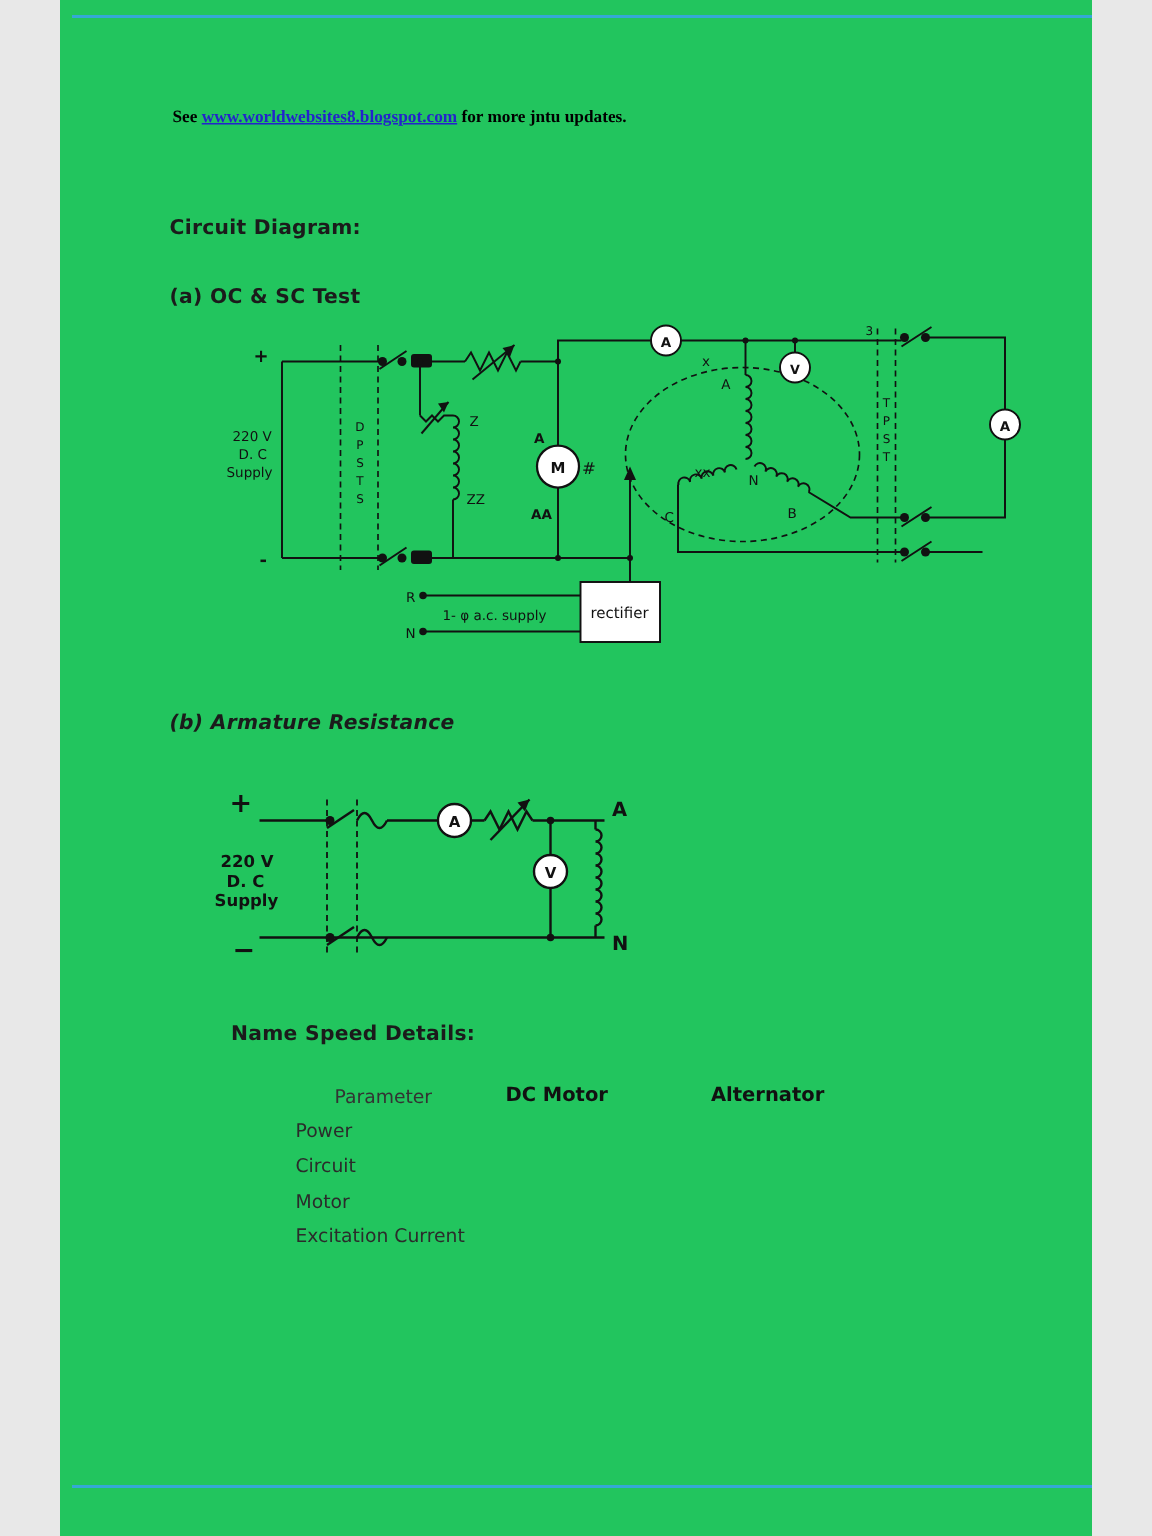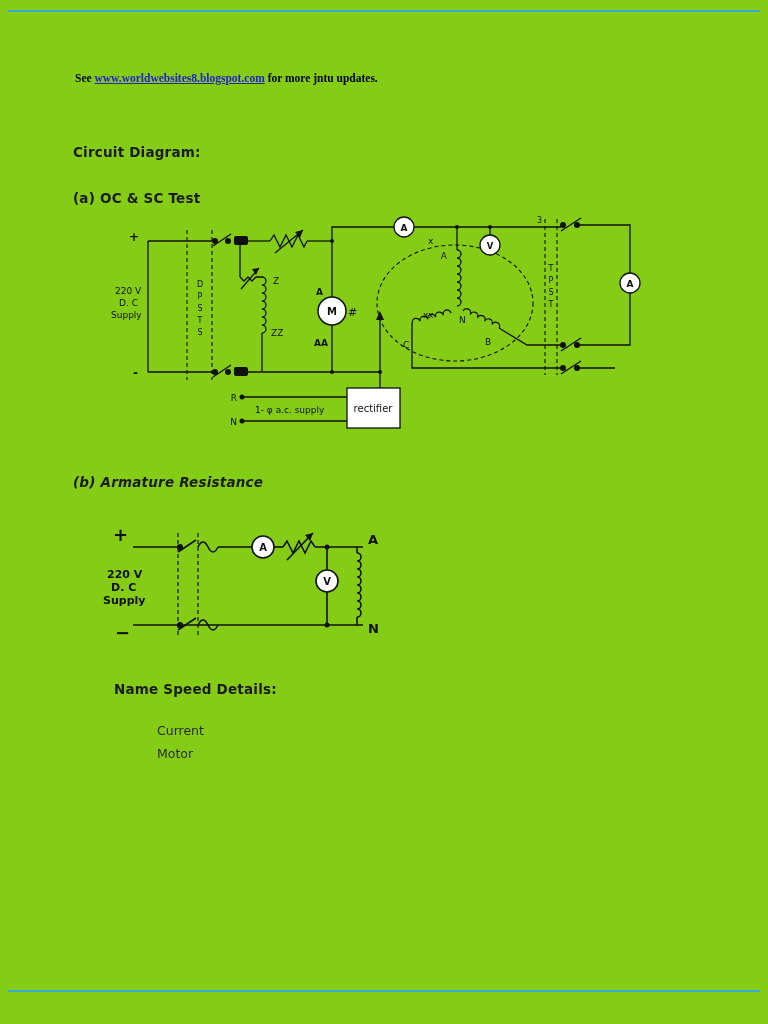--- a/index.html
+++ b/index.html
@@ -1,16 +1,16 @@
 <!DOCTYPE html>
 <html><head>
 <meta charset="utf-8">
 <style>
   html,body{margin:0;padding:0;background:#e8e8e8;}
-  .page{position:relative;width:768px;height:1024px;margin:0 auto;background:#84cc16;
+  .page{position:relative;width:688px;height:1024px;margin:0 auto;background:#22c55e;
         font-family:"DejaVu Sans",sans-serif;color:#1a1a1a;overflow:hidden;}
   .rule{position:absolute;left:8px;width:752px;height:2px;background:#35A8D6;}
   .rule-top{top:10px;}
   .rule-bottom{top:990px;}
   .doc-header{position:absolute;left:75px;top:72px;font-family:"Liberation Serif",serif;
               font-weight:bold;font-size:11.5px;color:#000;white-space:nowrap;}
   .doc-header a{color:#2323cc;text-decoration:underline;font-weight:bold;}
   .heading{position:absolute;font-weight:bold;font-size:13.5px;color:#1b1b1b;letter-spacing:.2px;}
   #h-circuit{left:73px;top:144px;}
   #h-test-a{left:73px;top:190px;}
@@ -219,26 +219,41 @@
       <text x="168" y="36" font-size="10" font-weight="bold" text-anchor="middle">A</text>
       <text x="232" y="70" font-size="10" font-weight="bold" text-anchor="middle">V</text>
       <text x="273" y="29" font-size="13" font-weight="bold">A</text>
       <text x="273" y="118" font-size="13" font-weight="bold">N</text>
     </g>
   </svg>
 
   <div class="heading" id="h-nameplate">Name Speed Details:</div>
 
   <div class="np-table">
-    <div class="np-row">
-        <div class="c1">Current</div>
+    <div class="np-row np-header">
+      <div class="c1">Parameter</div>
+      <div class="c2">DC Motor</div>
+      <div class="c3">Alternator</div>
+    </div>
+    <div class="np-row">
+        <div class="c1">Power</div>
+        <div class="c2"></div>
+        <div class="c3"></div>
+      </div>
+    <div class="np-row">
+        <div class="c1">Circuit</div>
         <div class="c2"></div>
         <div class="c3"></div>
       </div>
     <div class="np-row">
         <div class="c1">Motor</div>
+        <div class="c2"></div>
+        <div class="c3"></div>
+      </div>
+    <div class="np-row">
+        <div class="c1">Excitation Current</div>
         <div class="c2"></div>
         <div class="c3"></div>
       </div>
   </div>
 
   <div class="rule rule-bottom"></div>
 </div>
 
 </body></html>

